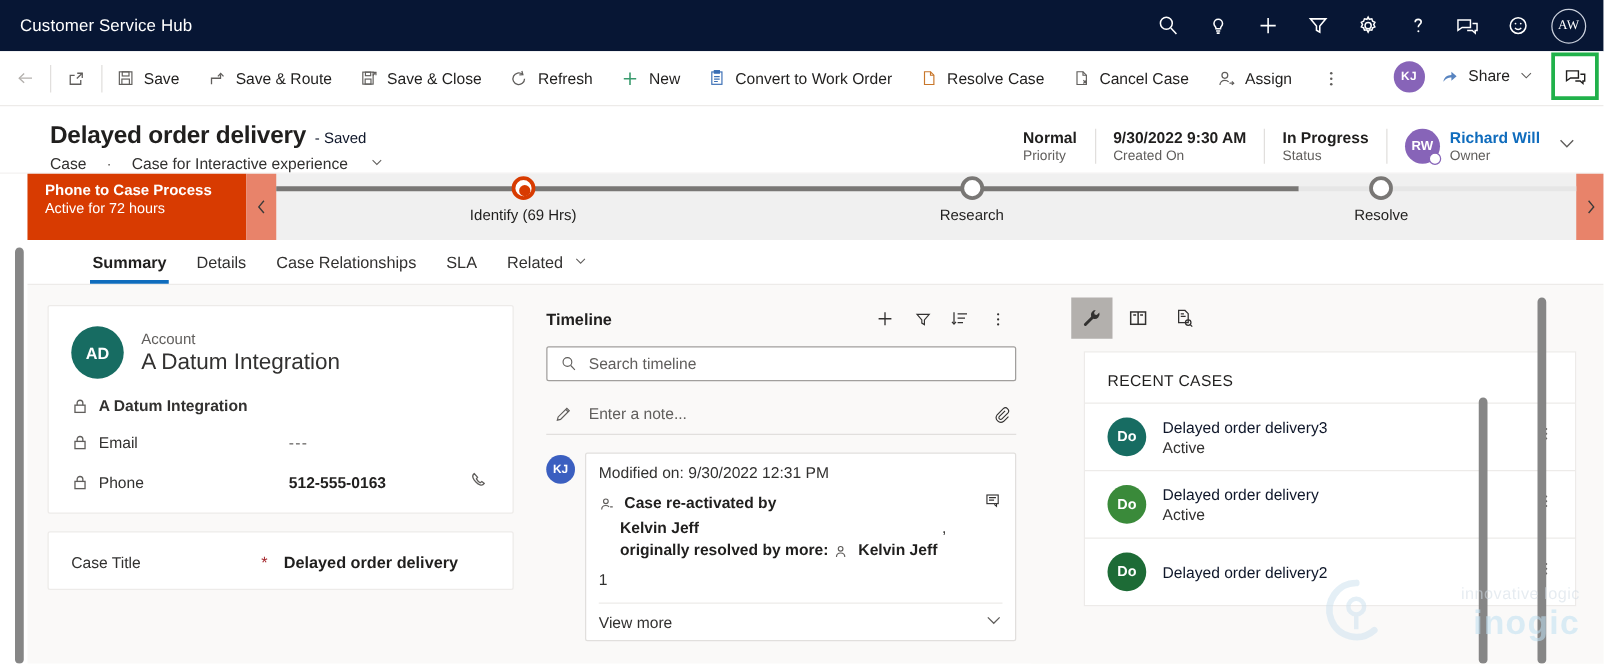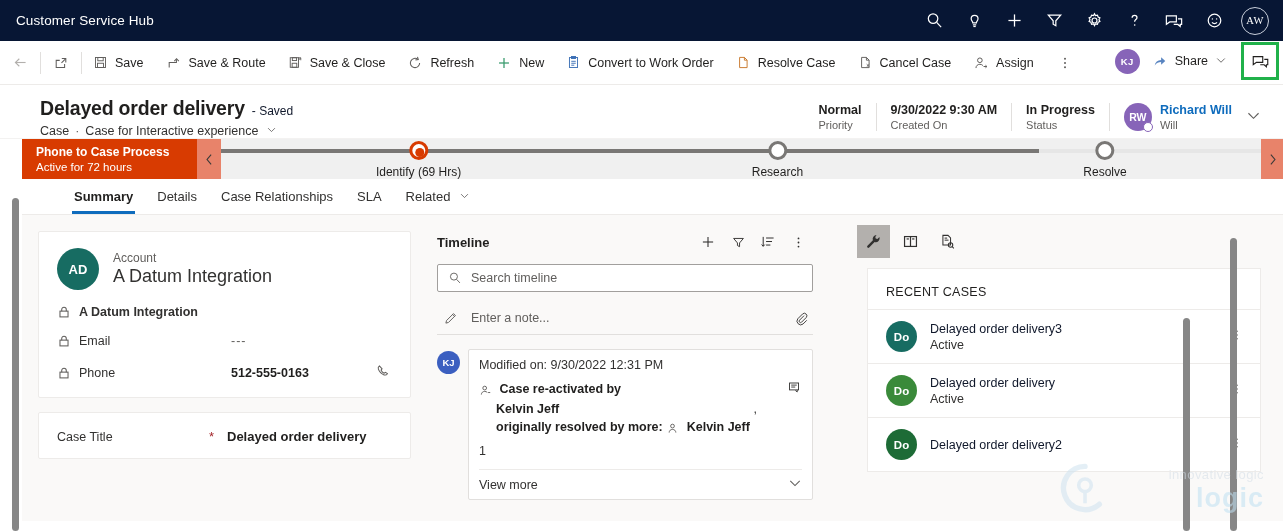--- a/index.html
+++ b/index.html
@@ -64,21 +64,21 @@
 
   
   .rec-header {
     display:flex; align-items:flex-start; padding: 12px 18px 8px 40px;
     border-bottom: 1px solid #f3f2f1; height: 54px;
   }
   .rec-title-wrap { flex: 1; }
   .rec-title-line { display:flex; align-items:baseline; gap:7px; }
   .rec-title { font-size: 19.5px; font-weight: bold; color:#201f1e; letter-spacing:-.2px; }
   .rec-saved { font-size: 12px; color:#0f172a; }
-  .rec-sub { display:flex; align-items:center; gap:6px; font-size: 12.5px; color:#323130; margin-top: 4px; }
+  .rec-sub { display:flex; align-items:center; gap:16px; font-size: 12.5px; color:#323130; margin-top: 4px; }
   .rec-sub .dot { color:#605e5c; }
   .rec-sub .caret { color:#605e5c; margin-left:2px; }
 
   .hdr-fields { display:flex; align-items:center; height: 40px; }
   .hdr-field { padding: 0 14px; border-right: 1px solid #e1dfdd; }
   .hdr-field:last-child { border-right:none; }
   .hdr-val { font-size: 12.5px; font-weight: bold; color:#201f1e; }
   .hdr-lbl { font-size: 11px; color:#605e5c; margin-top: 2px; }
   .owner-field { display:flex; align-items:center; gap:8px; padding-left:14px; }
   .rw-badge {
@@ -88,21 +88,21 @@
   }
   .rw-badge::after {
     content:''; position:absolute; right:-1px; bottom:-1px; width:8px; height:8px;
     border-radius:50%; background:#fff; border:1.4px solid #8764b8;
   }
   .owner-name { font-size: 12.5px; font-weight: bold; color:#0f6cbd; }
   .owner-lbl { font-size: 11px; color:#605e5c; margin-top:2px; }
   .hdr-caret { color:#605e5c; margin-left: 14px; margin-right: 4px; }
 
   
-  .bpf { display:flex; height: 40px; background:#f0f0f0; margin-left: 22px; position: relative; }
+  .bpf { display:flex; height: 53px; background:#f0f0f0; margin-left: 22px; position: relative; }
   .bpf-label {
     width: 175px; background:#d83b01; color:#fff; padding: 6px 12px 0 14px; flex:none;
   }
   .bpf-label .t1 { font-size: 12px; font-weight:bold; }
   .bpf-label .t2 { font-size: 11.5px; margin-top: 2px; }
   .bpf-chev-l {
     width: 24px; background:#e8836a; color:#3b3a39; display:flex; align-items:center; justify-content:center;
     font-size: 14px; cursor:pointer; flex:none;
   }
   .bpf-chev-r {
@@ -466,21 +466,21 @@
         <div class="hdr-lbl">Created On</div>
       </div>
       <div class="hdr-field">
         <div class="hdr-val">In Progress</div>
         <div class="hdr-lbl">Status</div>
       </div>
       <div class="owner-field">
         <div class="rw-badge">RW</div>
         <div>
           <div class="owner-name">Richard Will</div>
-          <div class="owner-lbl">Will</div>
+          <div class="owner-lbl">Owner</div>
         </div>
       </div>
       <div class="hdr-caret">
         <svg width="15" height="15" viewBox="0 0 16 16" fill="none" stroke="currentColor" stroke-width="1.2">
             <polyline points="2.6,5.6 8,11 13.4,5.6"></polyline>
           </svg>
       </div>
     </div>
   </div>
 
@@ -782,16 +782,16 @@
   <div class="sbar" style="left:1183px; top:318px; height:213px;"></div>
   <div class="sbar" style="left:1230px; top:238px; height:293px;"></div>
 
   <div class="watermark">
     <svg class="wm-ring" viewBox="0 0 60 60" fill="none">
       <path d="M30 6a24 24 0 10 16 42" stroke="#cfe3f0" stroke-width="6" stroke-linecap="round"></path>
       <circle cx="30" cy="27" r="7" stroke="#cfe3f0" stroke-width="4"></circle>
       <line x1="30" y1="33" x2="30" y2="47" stroke="#cfe3f0" stroke-width="4"></line>
     </svg>
     <div class="wm-text">innovative logic</div>
-    <div class="wm-logo">logic</div>
+    <div class="wm-logo">inogic</div>
   </div>
 
 </div>
 
 </body></html>

